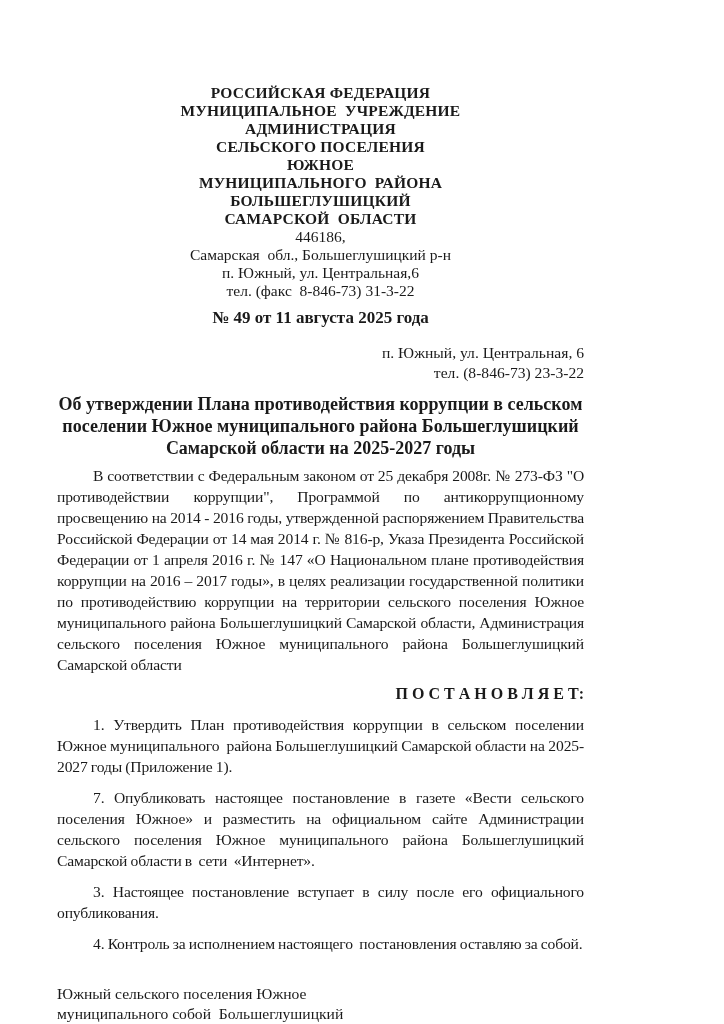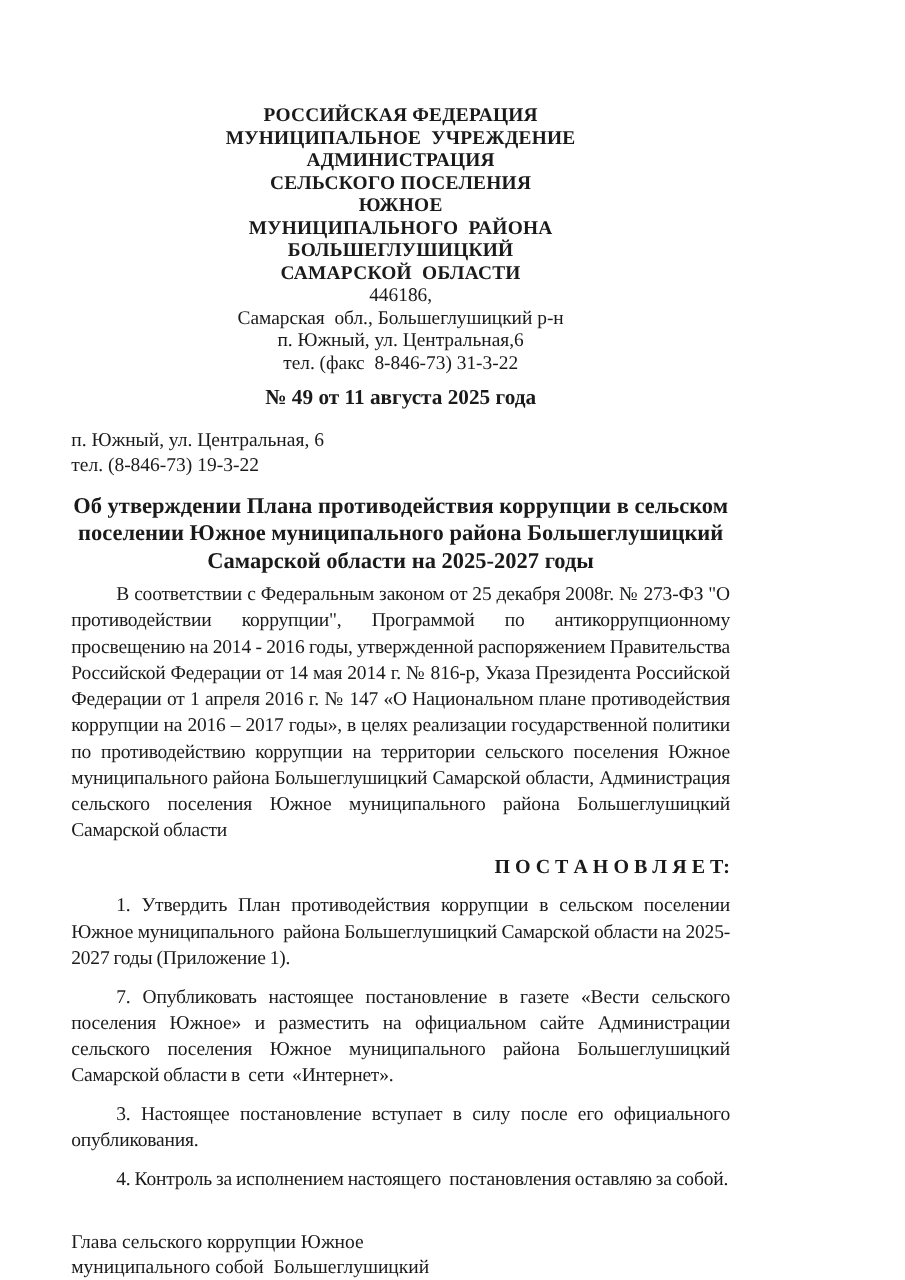--- a/index.html
+++ b/index.html
@@ -33,21 +33,21 @@
   }
   .doc-heading {
     text-align: center;
     margin-top: 6px;
     font-weight: bold;
     font-size: 17px;
     line-height: 23px;
   }
   .doc-heading div { white-space: pre-wrap; }
   .issue-place {
-    text-align: left;
+    text-align: right;
     margin-top: 14px;
     line-height: 20px;
   }
   .issue-place div { white-space: pre-wrap; }
   .subject {
     margin: 10px 0 0 0;
     text-align: center;
     font-weight: bold;
     font-size: 18px;
     line-height: 22px;
@@ -103,36 +103,36 @@
     <div class="org-line">п. Южный, ул. Центральная,6</div>
     <div class="org-line">тел. (факс  8-846-73) 31-3-22</div>
   </header>
 
   <section class="doc-heading">
     <div>№ 49 от 11 августа 2025 года</div>
   </section>
 
   <section class="issue-place">
     <div>п. Южный, ул. Центральная, 6</div>
-    <div>тел. (8-846-73) 19-3-22</div>
+    <div>тел. (8-846-73) 23-3-22</div>
   </section>
 
   <h1 class="subject">Об утверждении Плана противодействия коррупции в сельском поселении Южное муниципального района Большеглушицкий Самарской области на 2025-2027 годы</h1>
 
   <p class="para preamble">В соответствии с Федеральным законом от 25 декабря 2008г. № 273-ФЗ "О противодействии коррупции", Программой по антикоррупционному просвещению на 2014 - 2016 годы, утвержденной распоряжением Правительства Российской Федерации от 14 мая 2014 г. № 816-р, Указа Президента Российской Федерации от 1 апреля 2016 г. № 147 «О Национальном плане противодействия коррупции на 2016 – 2017 годы», в целях реализации государственной политики по противодействию коррупции на территории сельского поселения Южное муниципального района Большеглушицкий Самарской области, Администрация сельского поселения Южное муниципального района Большеглушицкий Самарской области</p>
 
   <div class="resolves">П О С Т А Н О В Л Я Е Т:</div>
 
   <p class="para item">1. Утвердить План противодействия коррупции в сельском поселении Южное муниципального  района Большеглушицкий Самарской области на 2025-2027 годы (Приложение 1).</p>
   <p class="para item">7. Опубликовать настоящее постановление в газете «Вести сельского поселения Южное» и разместить на официальном сайте Администрации сельского поселения Южное муниципального района Большеглушицкий Самарской области в  сети  «Интернет».</p>
   <p class="para item">3. Настоящее постановление вступает в силу после его официального опубликования.</p>
   <p class="para item">4. Контроль за исполнением настоящего  постановления оставляю за собой.</p>
 
   <div class="signature">
     <div class="sig-lines">
-      <div>Глава сельского коррупции Южное</div>
+      <div>Южный сельского поселения Южное</div>
       <div>муниципального собой  Большеглушицкий</div>
       <div>Самарской области</div>
     </div>
     <div class="sig-name">С.Г.Шикунов</div>
   </div>
 
 </div>
 
 </body></html>

